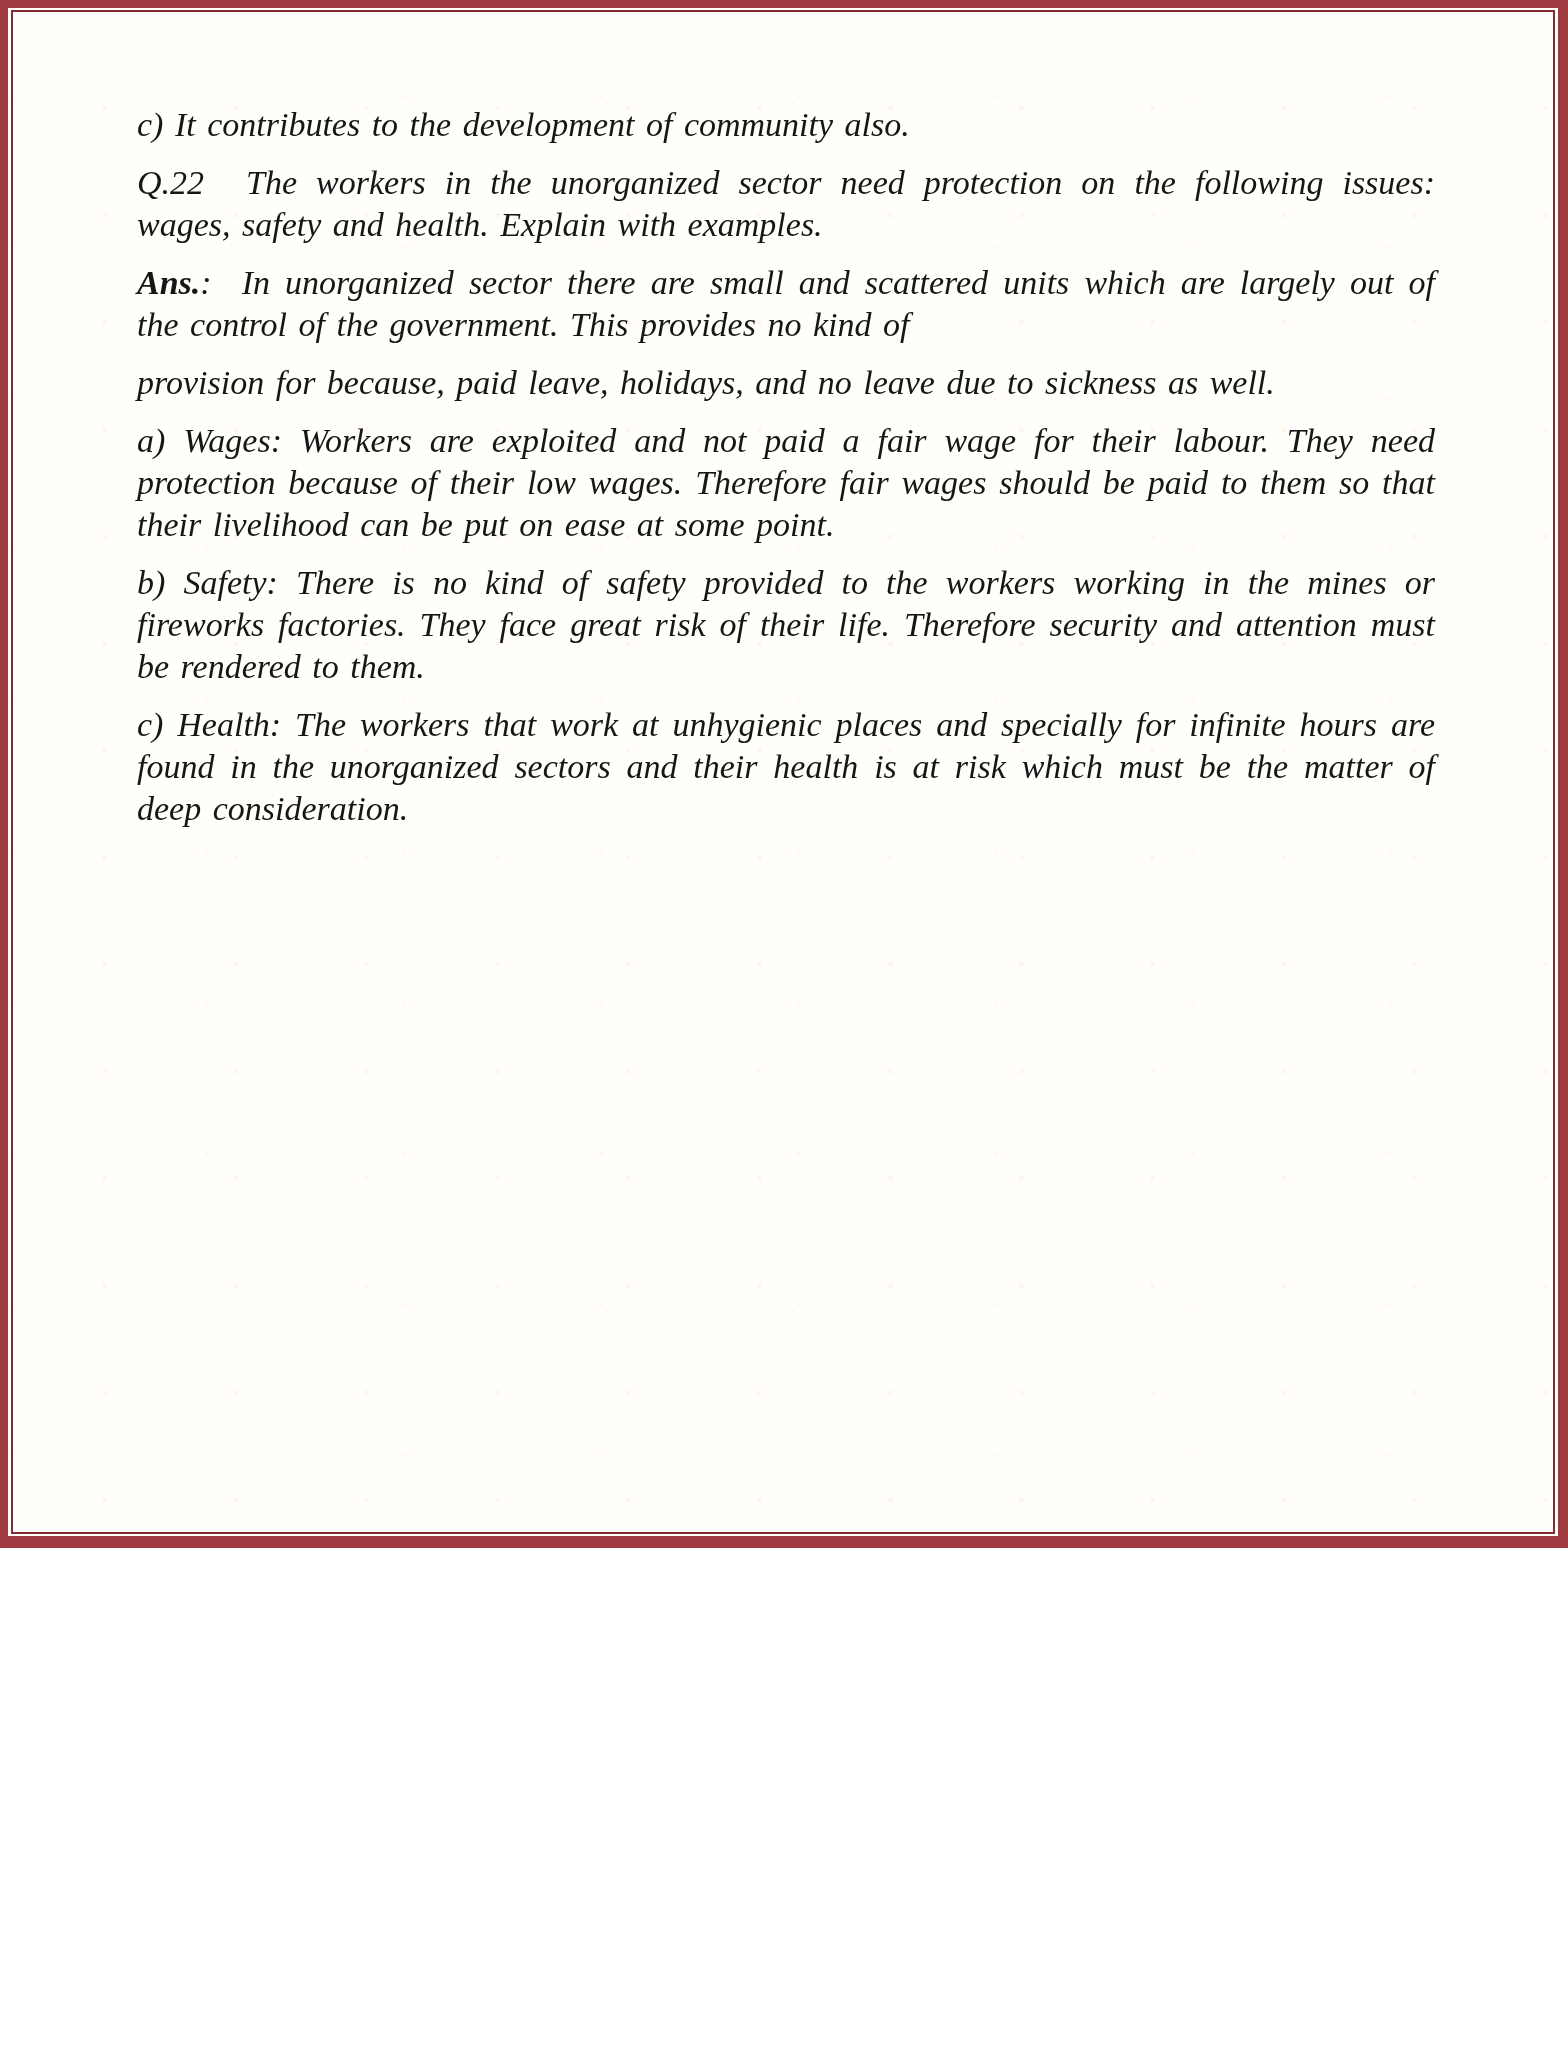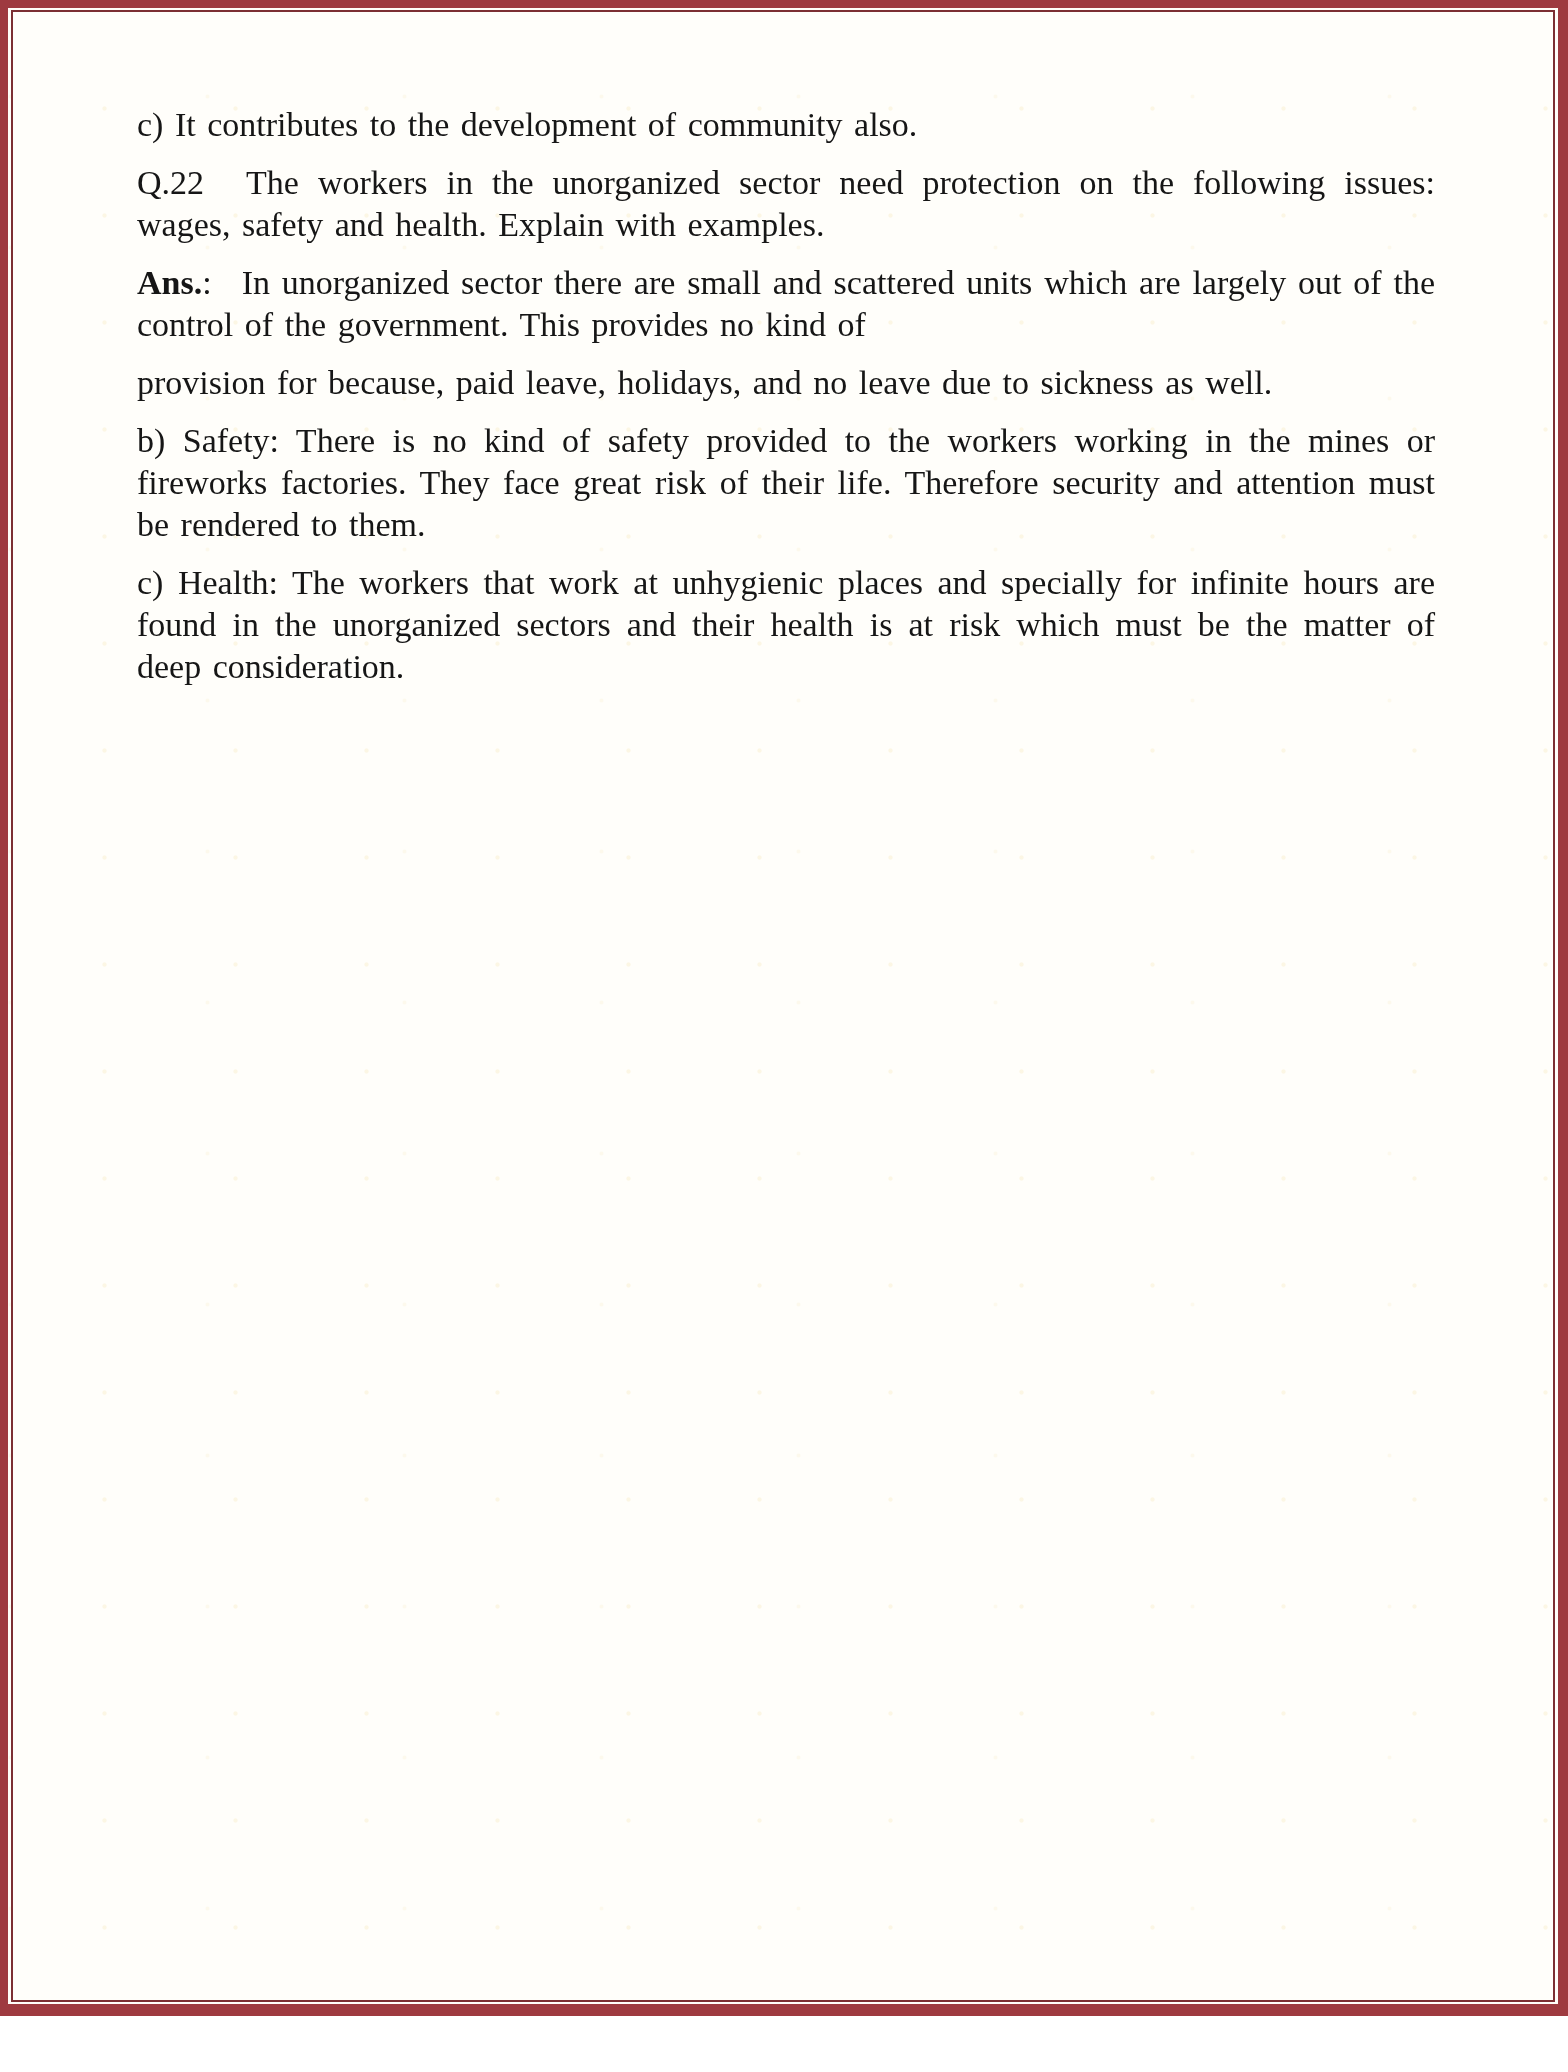--- a/index.html
+++ b/index.html
@@ -3,32 +3,33 @@
 <meta charset="utf-8">
 <style>
   html, body {
     margin: 0;
     padding: 0;
     background: #ffffff;
   }
   .page {
     position: relative;
     width: 1568px;
-    height: 2016px;
+    height: 1548px;
     box-sizing: border-box;
     overflow: hidden;
     border-style: solid;
     border-color: #9e3a40;
     border-width: 8px 10px 12px 8px;
     background-color: #fffefa;
     background-image:
       radial-gradient(circle, rgba(249,238,205,0.50) 0px, rgba(249,238,205,0.50) 1.6px, rgba(249,238,205,0) 2.6px),
       radial-gradient(circle, rgba(250,243,216,0.40) 0px, rgba(250,243,216,0.40) 1.4px, rgba(250,243,216,0) 2.4px);
     background-size: 131px 107px, 197px 151px;
     background-position: 31px 47px, 101px 13px;
+    font-style: italic;
   }
   .inner-frame {
     position: absolute;
     top: 2px;
     left: 3px;
     right: 3px;
     bottom: 2px;
     border: 2px solid #7c2f33;
     pointer-events: none;
   }
@@ -68,20 +69,21 @@
     <p class="para gap-large">
       <span class="q-num">Q.22</span><span class="q-text">The workers in the unorganized sector need protection on the following issues: wages, safety and health. Explain with examples.</span>
     </p>
 
     <p class="para">
       <span class="ans-label">Ans.</span><span class="ans-sep">:</span><span class="ans-text">In unorganized sector there are small and scattered units which are largely out of the control of the government. This provides no kind of</span>
     </p>
 
     <p class="para">provision for because, paid leave, holidays, and no leave due to sickness as well.</p>
 
+    <p class="para">a) Wages: Workers are exploited and not paid a fair wage for their labour. They need protection because of their low wages. Therefore fair wages should be paid to them so that their livelihood can be put on ease at some point.</p>
 
     <p class="para gap-large">b) Safety: There is no kind of safety provided to the workers working in the mines or fireworks factories. They face great risk of their life. Therefore security and attention must be rendered to them.</p>
 
     <p class="para gap-large">c) Health: The workers that work at unhygienic places and specially for infinite hours are found in the unorganized sectors and their health is at risk which must be the matter of deep consideration.</p>
 
 
   </div>
 </div>
 
 </body></html>

